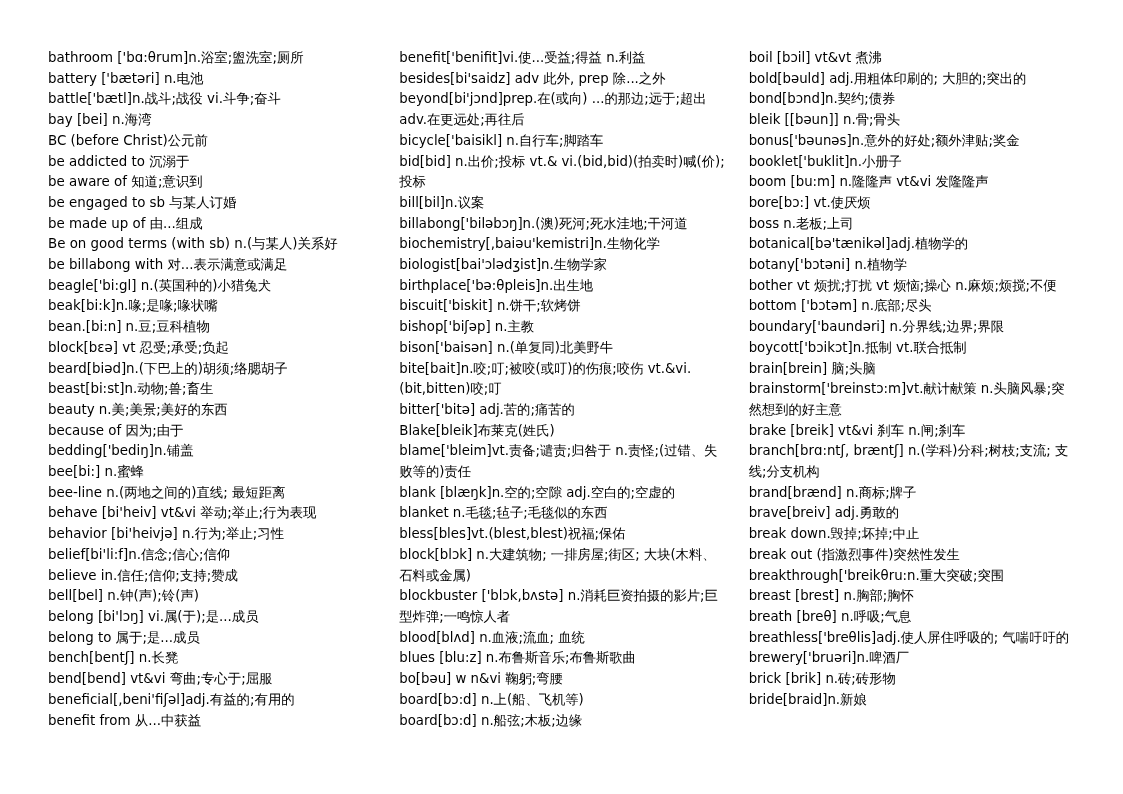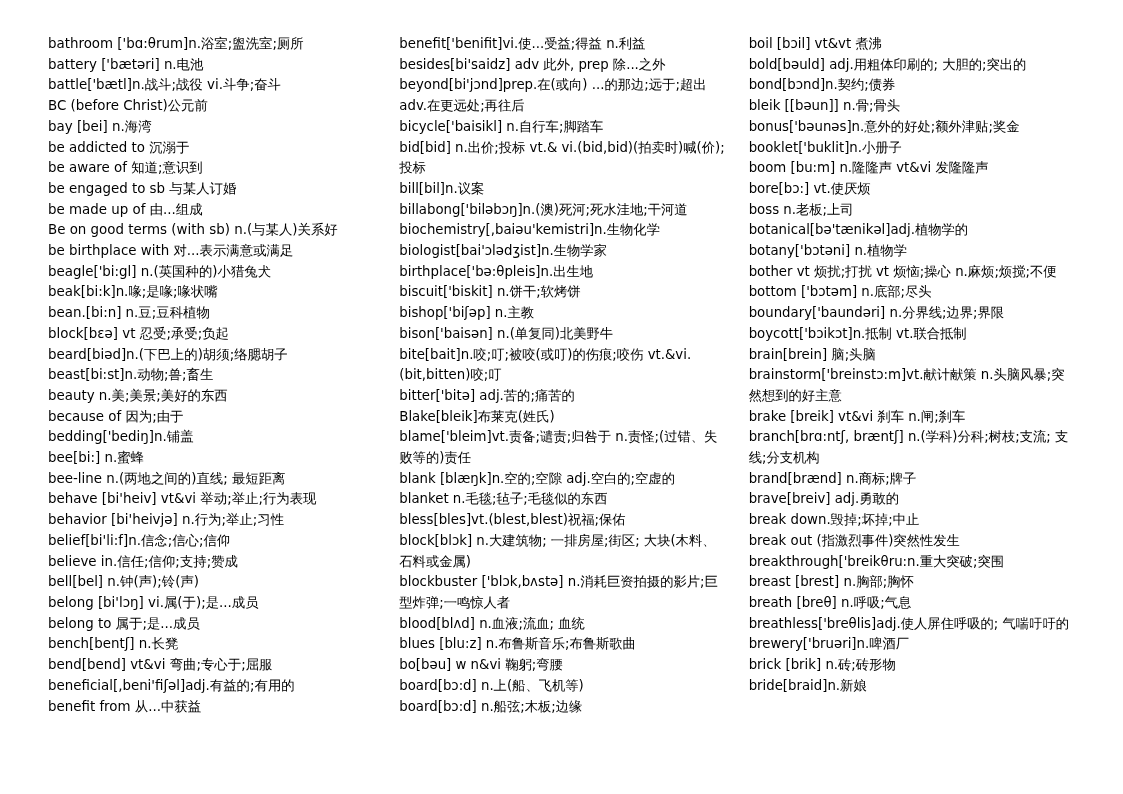--- a/index.html
+++ b/index.html
@@ -12,21 +12,21 @@
     height: 794px;
     overflow: hidden;
     font-family: "DejaVu Sans", "Liberation Sans", sans-serif;
     color: #000000;
   }
   #page {
     position: relative;
     width: 1123px;
     height: 794px;
     box-sizing: border-box;
-    padding: 34px 40px 40px 48px;
+    padding: 48px 40px 40px 48px;
   }
   .columns {
     display: flex;
     flex-direction: row;
     align-items: flex-start;
     width: 1035px;
   }
   .column {
     width: 345px;
     box-sizing: border-box;
@@ -56,28 +56,28 @@
 </head>
 <body>
 
 <div id="page">
   <div class="columns">
 
     <div class="column col-1">
       <p class="entry">bathroom ['bɑ:θrum]n.浴室;盥洗室;厕所</p>
       <p class="entry">battery ['bætəri] n.电池</p>
       <p class="entry">battle['bætl]n.战斗;战役 vi.斗争;奋斗</p>
+      <p class="entry">bay [bei] n.海湾</p>
       <p class="entry">BC (before Christ)公元前</p>
-      <p class="entry">bay [bei] n.海湾</p>
       <p class="entry">be addicted to 沉溺于</p>
       <p class="entry">be aware of 知道;意识到</p>
       <p class="entry">be engaged to sb 与某人订婚</p>
       <p class="entry">be made up of 由...组成</p>
       <p class="entry">Be on good terms (with sb) n.(与某人)关系好</p>
-      <p class="entry">be birthplace with 对...表示满意或满足</p>
+      <p class="entry">be billabong with 对...表示满意或满足</p>
       <p class="entry">beagle['bi:gl] n.(英国种的)小猎兔犬</p>
       <p class="entry">beak[bi:k]n.喙;是喙;喙状嘴</p>
       <p class="entry">bean.[bi:n] n.豆;豆科植物</p>
       <p class="entry">block[bɛə] vt 忍受;承受;负起</p>
       <p class="entry">beard[biəd]n.(下巴上的)胡须;络腮胡子</p>
       <p class="entry">beast[bi:st]n.动物;兽;畜生</p>
       <p class="entry">beauty n.美;美景;美好的东西</p>
       <p class="entry">because of 因为;由于</p>
       <p class="entry">bedding['bediŋ]n.铺盖</p>
       <p class="entry">bee[bi:] n.蜜蜂</p>

